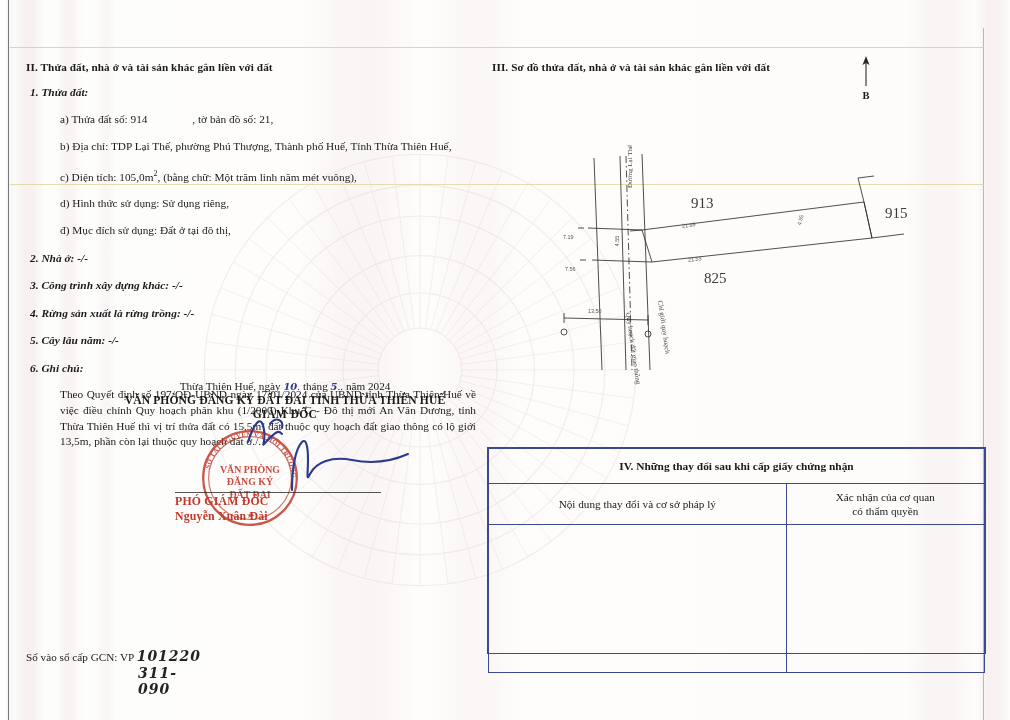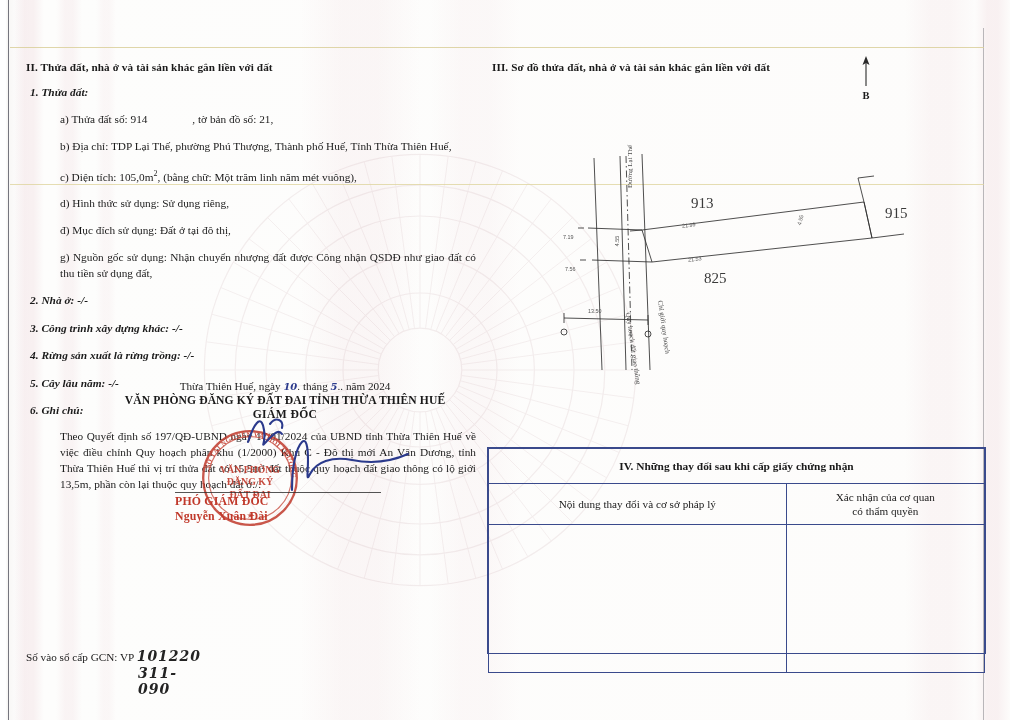--- a/index.html
+++ b/index.html
@@ -143,21 +143,20 @@
 
     <p class="lvl2">b) Địa chỉ: TDP Lại Thế, phường Phú Thượng, Thành phố Huế, Tỉnh Thừa Thiên Huế,</p>
 
     <p class="lvl2">
       <span>c) Diện tích:</span>
       <span>105,0m</span><sup class="sq">2</sup><span>, (bằng chữ: Một trăm linh năm mét vuông),</span>
     </p>
 
     <p class="lvl2">d) Hình thức sử dụng: Sử dụng riêng,</p>
     <p class="lvl2">đ) Mục đích sử dụng: Đất ở tại đô thị,</p>
-    <p class="lvl3">g) Nguồn gốc sử dụng: Nhận chuyển nhượng đất được Công nhận QSDĐ như giao đất có thu tiền sử dụng đất,</p>
 
     <p class="lvl1" style="margin-top:4px;">2. Nhà ở: -/-</p>
     <p class="lvl1">3. Công trình xây dựng khác: -/-</p>
     <p class="lvl1">4. Rừng sản xuất là rừng trồng: -/-</p>
     <p class="lvl1">5. Cây lâu năm: -/-</p>
     <p class="lvl1">6. Ghi chú:</p>
     <p class="note-body">Theo Quyết định số 197/QĐ-UBND ngày 17/01/2024 của UBND tỉnh Thừa Thiên Huế về việc điều chỉnh Quy hoạch phân khu (1/2000) Khu C - Đô thị mới An Vân Dương, tỉnh Thừa Thiên Huế thì vị trí thửa đất có 15,5m² đất thuộc quy hoạch đất giao thông có lộ giới 13,5m, phần còn lại thuộc quy hoạch đất ở./.</p>
   </div>
 
   <div id="sig">

